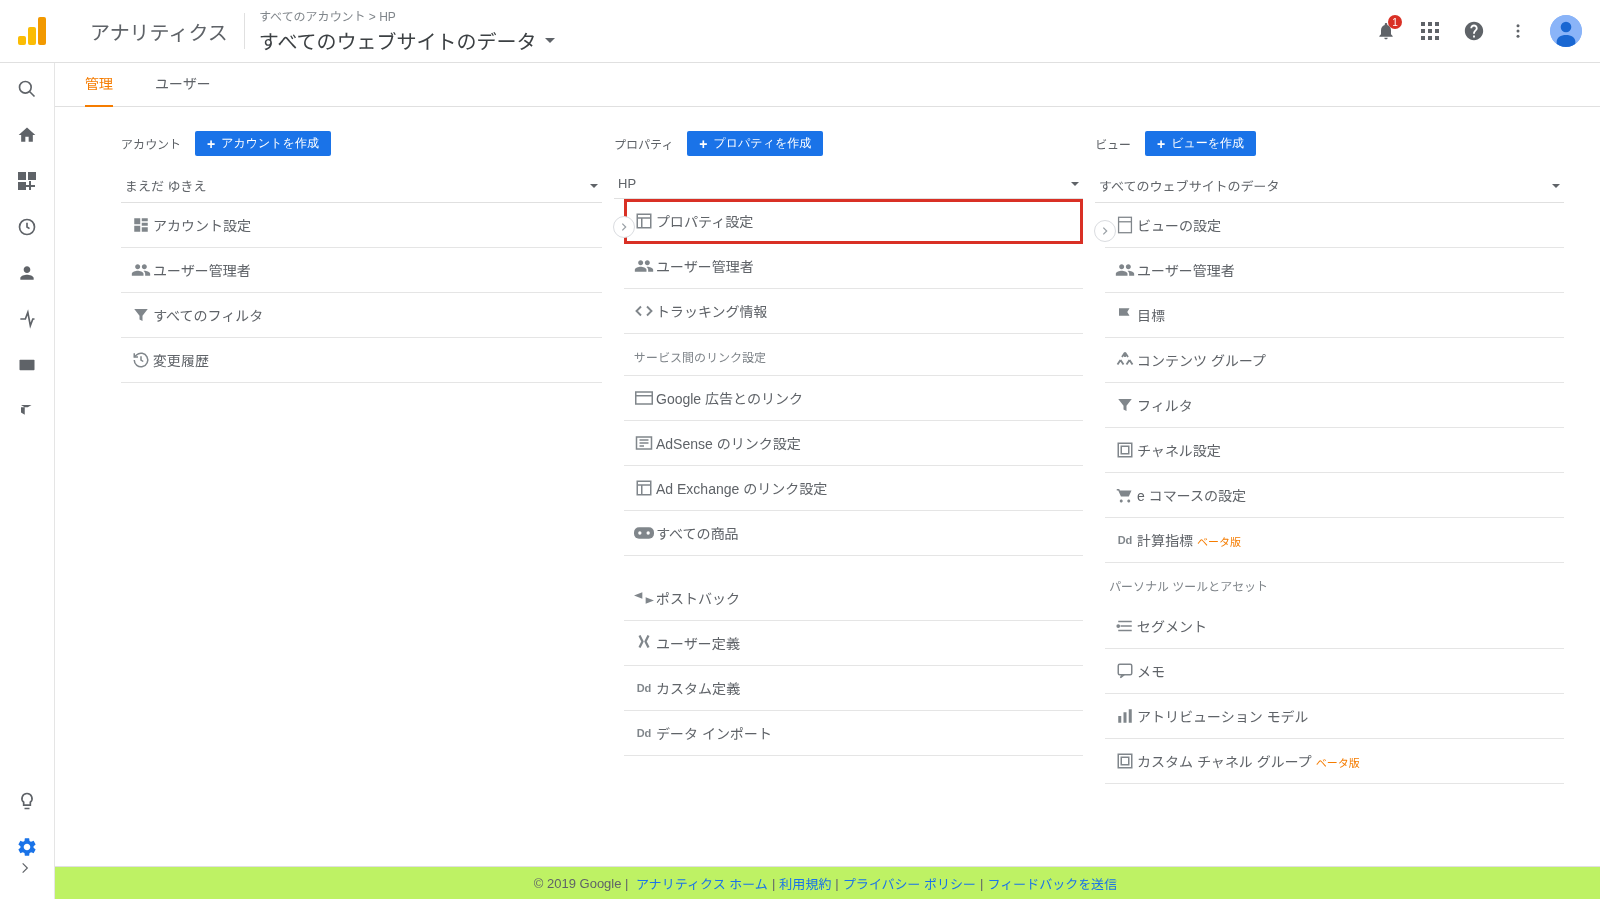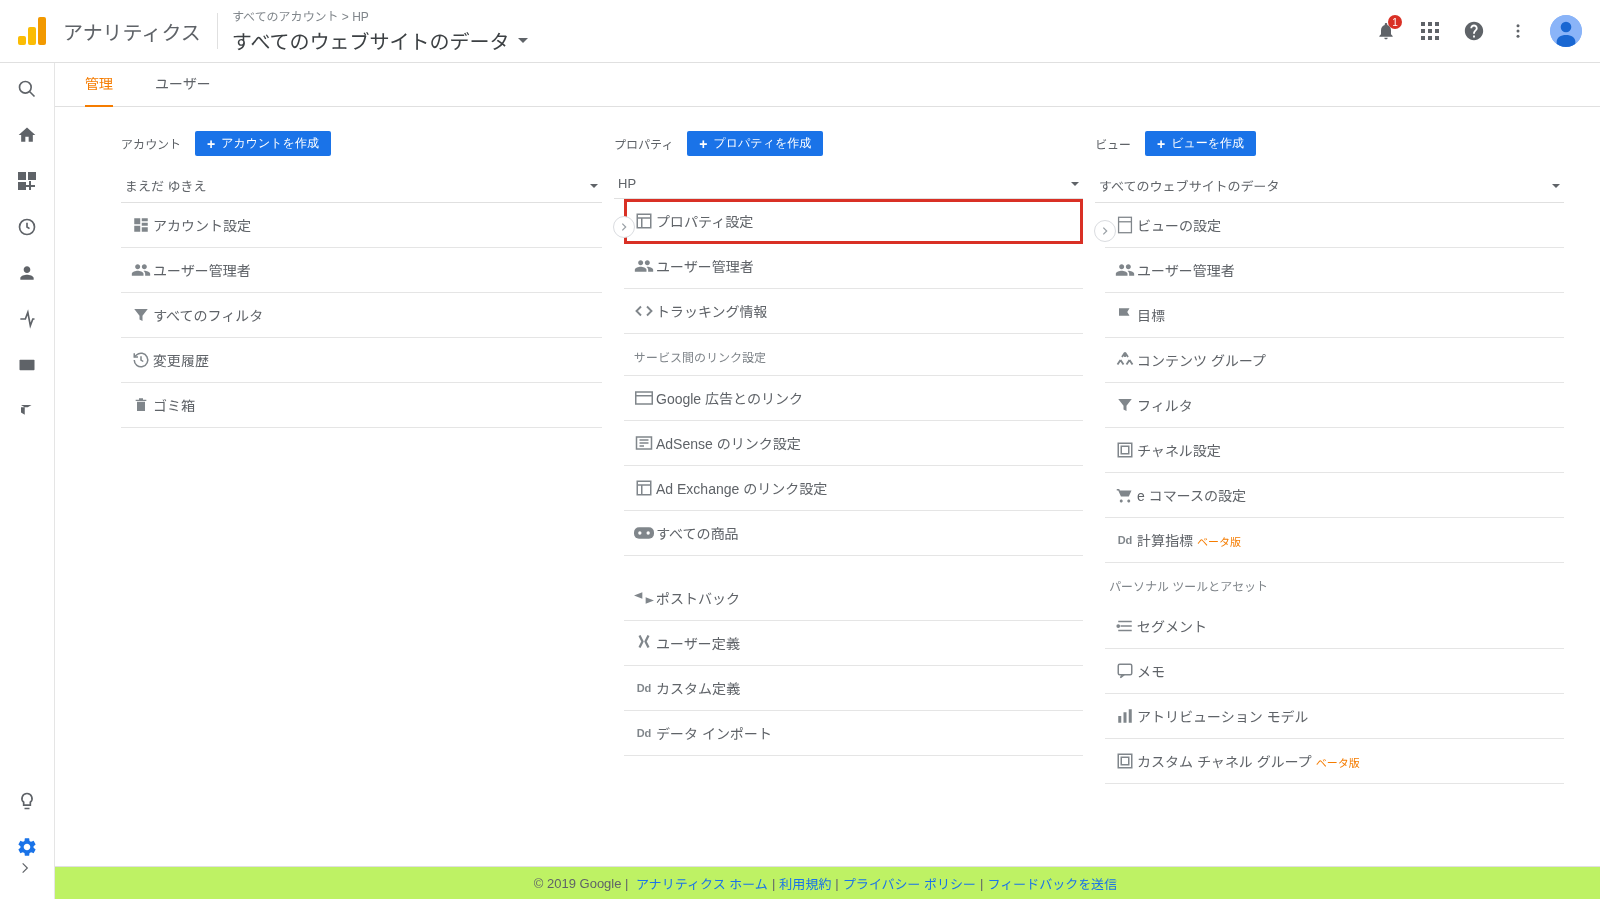--- a/index.html
+++ b/index.html
@@ -2,21 +2,21 @@
 <html><head>
 <meta charset="utf-8">
 <style>
 * { box-sizing: border-box; margin: 0; padding: 0; }
 body { font-family: "Helvetica Neue", Arial, "Noto Sans JP", sans-serif; background: #fff; color: #5f6368; overflow: hidden; }
 .header { height: 63px; display: flex; align-items: center; border-bottom: 1px solid #e0e0e0; padding: 0 18px; }
 .logo { width: 28px; height: 28px; position: relative; margin-right: 17px; }
 .logo .bar1 { position: absolute; bottom: 0; left: 0; width: 8px; height: 9px; background: #fbbc04; border-radius: 2px; }
 .logo .bar2 { position: absolute; bottom: 0; left: 10px; width: 8px; height: 18px; background: #fbbc04; border-radius: 2px; }
 .logo .bar3 { position: absolute; bottom: 0; left: 20px; width: 8px; height: 28px; background: #f29900; border-radius: 2px; }
-.app-title { font-size: 20px; color: #5f6368; margin-right: 16px; }
+.app-title { font-size: 20px; color: #5f6368; margin-right: 16px; margin-left: 27px; }
 .divider-v { width: 1px; height: 36px; background: #e0e0e0; margin-right: 14px; }
 .breadcrumb-wrap { flex: 1; display: flex; flex-direction: column; justify-content: center; }
 .breadcrumb-top { font-size: 12px; color: #80868b; margin-bottom: 2px; }
 .breadcrumb-title { font-size: 20px; color: #3c4043; display: flex; align-items: center; }
 .dropdown-triangle { width: 0; height: 0; border-left: 5px solid transparent; border-right: 5px solid transparent; border-top: 5px solid #5f6368; margin-left: 8px; }
 .header-right { display: flex; align-items: center; gap: 20px; }
 .header-icon { width: 24px; height: 24px; display: flex; align-items: center; justify-content: center; color: #5f6368; cursor: pointer; position: relative; }
 .badge { position: absolute; top: -4px; right: -4px; background: #d93025; color: #fff; font-size: 10px; min-width: 14px; height: 14px; border-radius: 7px; display: flex; align-items: center; justify-content: center; padding: 0 3px; }
 .avatar { width: 32px; height: 32px; border-radius: 50%; background: #8ab4f8; display: flex; align-items: center; justify-content: center; overflow: hidden; }
 .avatar svg { width: 32px; height: 32px; }
@@ -234,28 +234,20 @@
             </div>
             <div class="menu-item">
               <span class="menu-icon">
                 <svg width="18" height="18" viewBox="0 0 24 24" fill="none" stroke="#80868b" stroke-width="2">
                   <path d="M3 12a9 9 0 1 0 3-6.7L3 8"></path>
                   <path d="M3 3v5h5"></path>
                   <path d="M12 7v5l3 2"></path>
                 </svg>
               </span>
               <span class="menu-text">変更履歴</span>
-            </div>
-            <div class="menu-item">
-              <span class="menu-icon">
-                <svg width="16" height="18" viewBox="0 0 24 24" fill="#80868b">
-                  <path d="M6 7h12v14H6zM4 4h16v2H4zM9 2h6v2H9z"></path>
-                </svg>
-              </span>
-              <span class="menu-text">ゴミ箱</span>
             </div>
           </div>
       </div>
 
       <div class="col col-2">
         <div class="col-header" style="margin-left:12px">
           <span class="col-label">プロパティ</span>
           <button class="create-btn">
               <span class="plus">+</span>
               <span>プロパティを作成</span>

